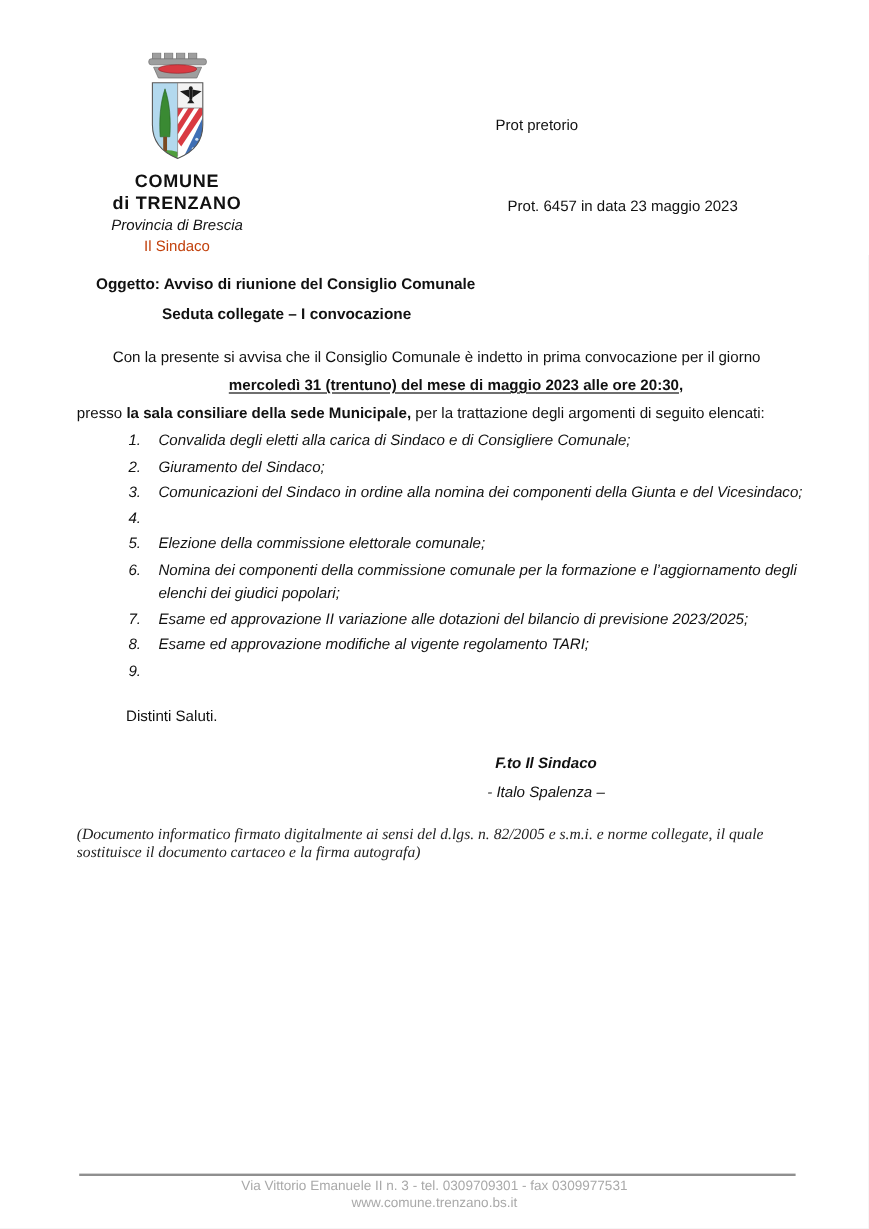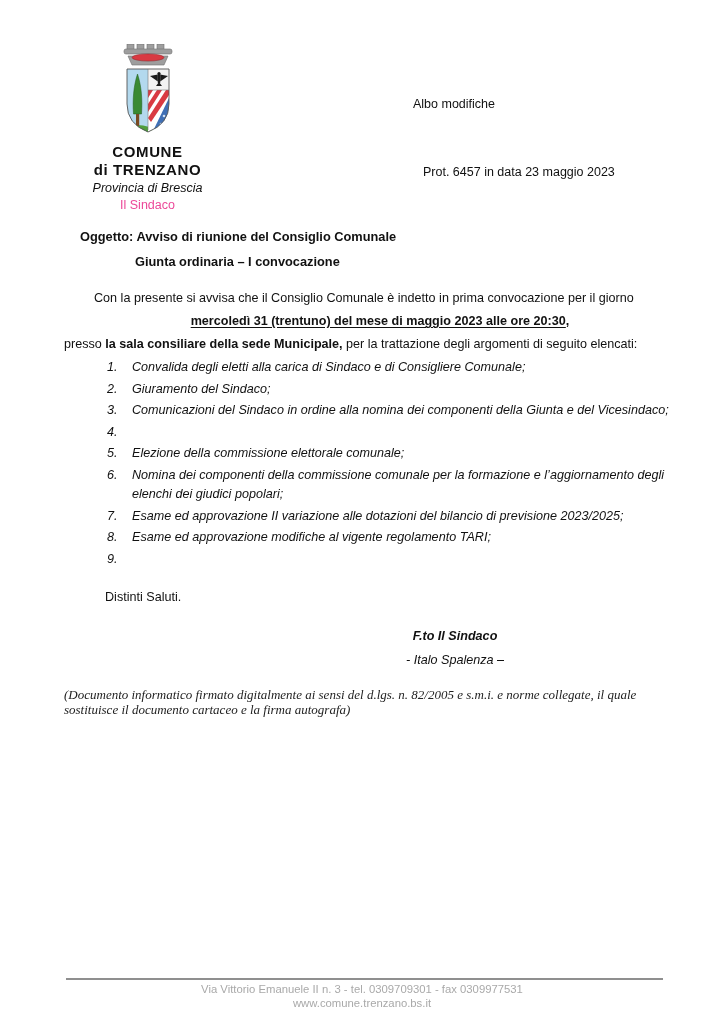--- a/index.html
+++ b/index.html
@@ -11,21 +11,21 @@
     font-family:"Liberation Sans","DejaVu Sans",sans-serif;
     color:#111;
     overflow:hidden;
   }
   
   .org-block{position:absolute;top:44px;left:60px;width:175px;text-align:center;}
   .crest{display:block;margin:0 auto;}
   .org-name1{font-size:15px;font-weight:bold;letter-spacing:.6px;margin-top:9px;}
   .org-name2{font-size:15px;font-weight:bold;letter-spacing:.6px;margin-top:1px;}
   .org-prov{font-size:12.5px;font-style:italic;margin-top:3px;}
-  .org-office{font-size:12.5px;color:#ec4899;margin-top:3px;}
+  .org-office{font-size:12.5px;color:#c2410c;margin-top:3px;}
   .albo{position:absolute;top:97px;left:413px;font-size:12.5px;}
   .prot{position:absolute;top:165px;left:423px;font-size:12.5px;}
   
   .subject{position:absolute;top:229px;left:80px;font-size:12.8px;font-weight:bold;}
   .subject-line2{margin-left:55px;margin-top:10px;}
   
   .body-block{position:absolute;top:291px;left:64px;width:596px;font-size:12.6px;line-height:15px;}
   .intro{text-indent:30px;white-space:nowrap;}
   .meeting{text-align:center;margin-top:8px;font-weight:bold;white-space:nowrap;}
   .meeting u{text-underline-offset:2px;padding-left:36px;}
@@ -102,26 +102,26 @@
       <path d="M7,25 H49 V60 Q49,80 28,88 Q7,80 7,60 Z" fill="none" stroke="#555" stroke-width="0.9"></path>
       <line x1="28" y1="25" x2="28" y2="86" stroke="#777" stroke-width="0.6"></line>
       <line x1="28" y1="46" x2="49" y2="46" stroke="#777" stroke-width="0.6"></line>
     </svg>
     <div class="org-name1">COMUNE</div>
     <div class="org-name2">di TRENZANO</div>
     <div class="org-prov">Provincia di Brescia</div>
     <div class="org-office">Il Sindaco</div>
   </div>
 
-  <div class="albo">Albo modifiche</div>
+  <div class="albo">Prot pretorio</div>
   <div class="prot">Prot. 6457 in data 23 maggio 2023</div>
 
   <div class="subject">
     <div>Oggetto: Avviso di riunione del Consiglio Comunale</div>
-    <div class="subject-line2">Giunta ordinaria – I convocazione</div>
+    <div class="subject-line2">Seduta collegate – I convocazione</div>
   </div>
 
   <div class="body-block">
     <div class="intro">Con la presente si avvisa che il Consiglio Comunale è indetto in prima convocazione per il giorno</div>
     <div class="meeting"><u>mercoledì 31 (trentuno) del mese di maggio 2023 alle ore 20:30</u><span>,</span></div>
     <div class="venue"><span>presso </span><b>la sala consiliare della sede Municipale,</b><span> per la trattazione degli argomenti di seguito elencati:</span></div>
   </div>
 
   <div class="agenda">
     <div class="agenda-item">

